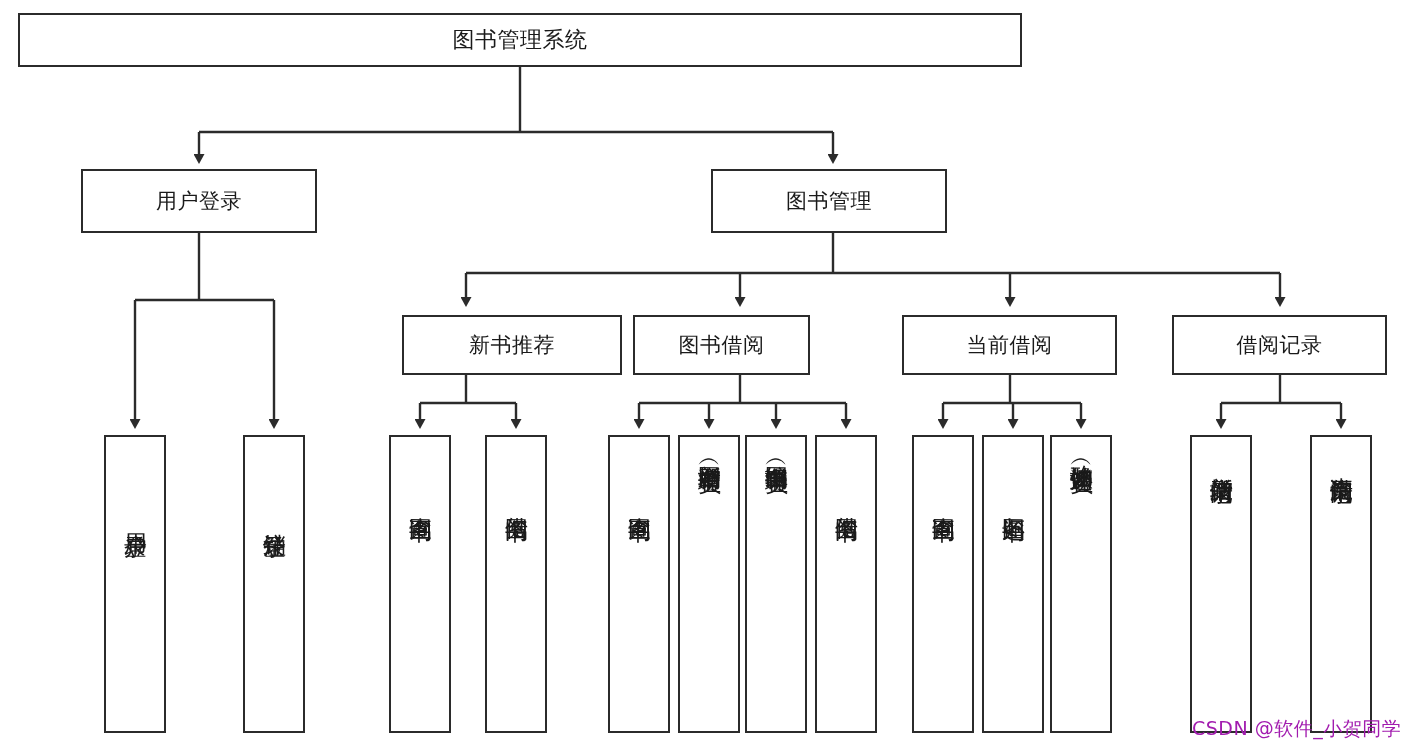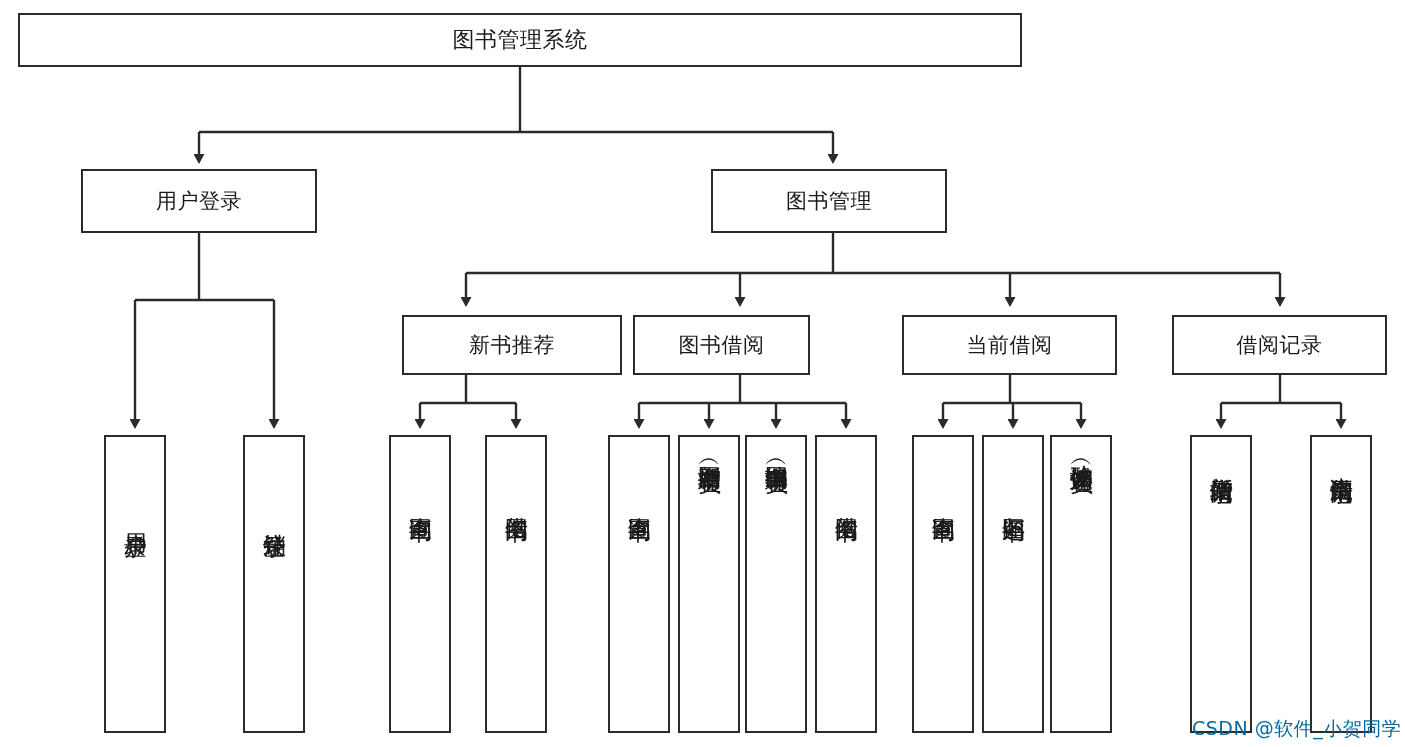--- a/index.html
+++ b/index.html
@@ -57,21 +57,21 @@
     white-space: nowrap;
     display: block;
   }
   .node.leaf.mid .label   { margin-top: 78px; }
   .node.leaf.mid2 .label  { margin-top: 62px; }
   .node.leaf.top .label   { margin-top: 10px; }
   .node.leaf.top2 .label  { margin-top: 22px; }
   .watermark {
     position: absolute;
     font-size: 19px;
-    color: #0369a1;
+    color: #a21caf;
     white-space: nowrap;
     letter-spacing: 0.5px;
   }
 </style>
 </head>
 <body>
 
 <div id="canvas">
 
   <svg id="wires" viewBox="0 0 1405 747" xmlns="http://www.w3.org/2000/svg">

